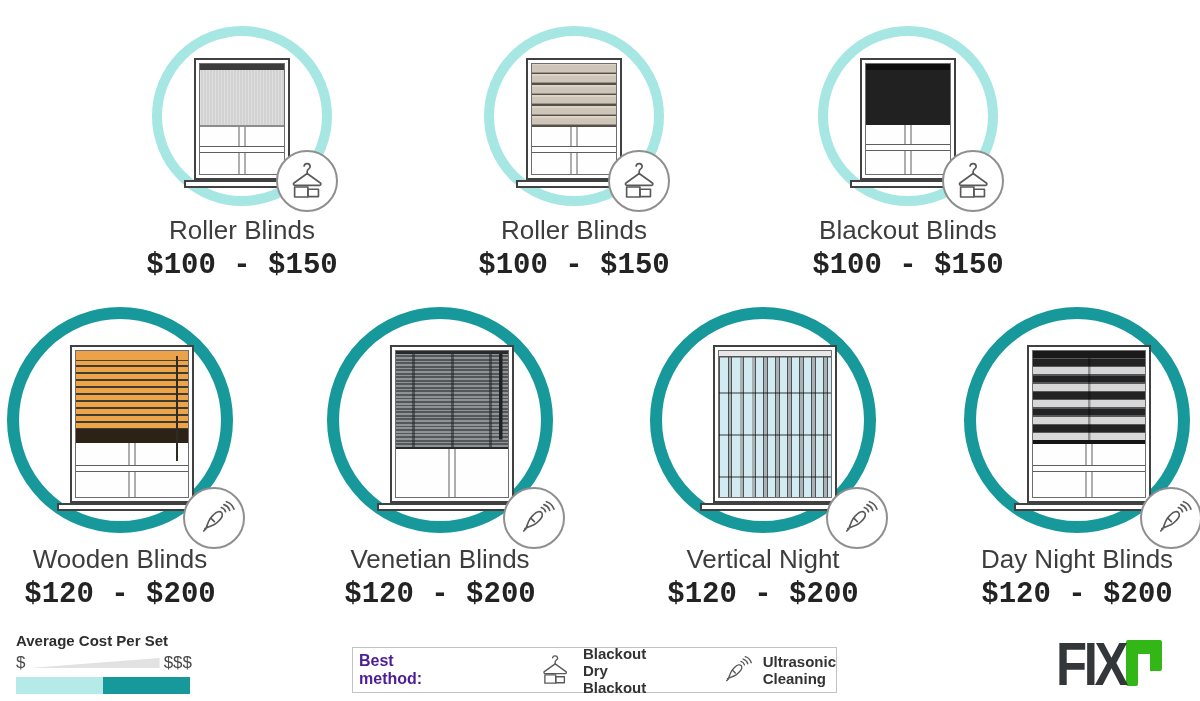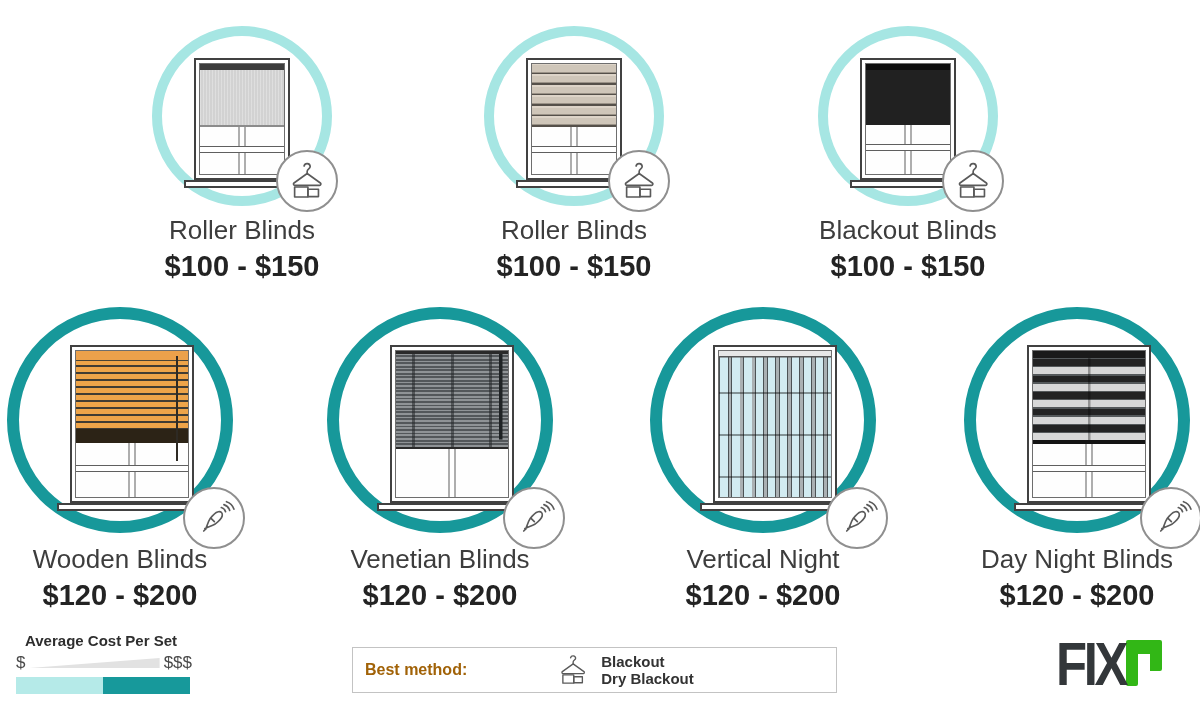--- a/index.html
+++ b/index.html
@@ -17,21 +17,21 @@
   .canvas{position:relative;width:1200px;height:701px;background:#fff;overflow:hidden;}
 
   
   .card{position:absolute;width:330px;display:flex;flex-direction:column;align-items:center;}
   .card.toprow{top:26px;}
   .card.bottomrow{top:307px;}
   .circle{position:relative;border-radius:50%;}
   .circle.light{width:180px;height:180px;border:10px solid var(--ring-light);margin-bottom:8px;}
   .circle.dark{width:226px;height:226px;border:12px solid var(--ring-dark);margin-bottom:10px;}
   .name{font-size:26px;line-height:32px;color:var(--ink);text-align:center;}
-  .price{font-size:29px;line-height:36px;font-weight:bold;color:var(--ink-strong);text-align:center;margin-top:2px;}
+  .price{font-size:29px;line-height:36px;font-weight:bold;color:var(--ink-strong);text-align:center;margin-top:2px;font-family:Liberation Mono, monospace;}
 
   
   .win{position:absolute;background:#fff;border:2px solid #414141;padding:3px;}
   .circle.light .win{left:32px;top:22px;width:96px;height:122px;}
   .circle.dark .win{left:51px;top:26px;width:124px;height:158px;}
   .sash{position:relative;width:100%;height:100%;border:1.5px solid #6e6e6e;overflow:hidden;background:#fff;}
   .sill{position:absolute;background:#fff;border:2px solid #414141;height:8px;z-index:2;}
   .circle.light .sill{left:22px;top:144px;width:116px;}
   .circle.dark .sill{left:38px;top:184px;width:150px;}
 
@@ -83,31 +83,31 @@
   
   .badge{position:absolute;width:62px;height:62px;border-radius:50%;background:#fff;
          border:2px solid #8f8f8f;display:flex;align-items:center;justify-content:center;z-index:4;}
   .circle.light .badge{left:114px;top:114px;}
   .circle.dark .badge{left:164px;top:168px;}
   .badge svg{width:44px;height:44px;}
   .icon-stroke{fill:none;stroke:#5a5a5a;stroke-width:1.8;stroke-linecap:round;stroke-linejoin:round;}
 
   
   .cost-legend{position:absolute;left:16px;top:631px;width:176px;}
-  .cost-legend .title{font-size:15px;font-weight:bold;color:#2e2e2e;line-height:19px;margin-left:9px;}
+  .cost-legend .title{font-size:15px;font-weight:bold;color:#2e2e2e;line-height:19px;}
   .wedge-row{display:flex;align-items:flex-end;margin-top:3px;height:18px;}
   .wedge-row .sym{font-size:17px;color:#4a4a4a;line-height:16px;}
   .wedge{flex:1;height:10px;margin:0 4px 3px 4px;background:#e2e2e2;
          clip-path:polygon(0 100%,100% 0,100% 100%);}
   .cost-bar{margin-top:6px;height:17px;width:174px;
             background:linear-gradient(90deg,var(--cost-low) 0 50%,var(--cost-high) 50% 100%);}
 
   .method-legend{position:absolute;left:352px;top:647px;width:485px;height:46px;
                  border:1px solid #c3c3c3;background:#fff;display:flex;align-items:center;}
-  .method-legend .bm-label{font-size:16px;font-weight:bold;color:#a16207;margin-left:12px;}
+  .method-legend .bm-label{font-size:16px;font-weight:bold;color:#4c1d95;margin-left:6px;}
   .method-item{display:flex;align-items:center;}
   .method-item svg{width:36px;height:36px;flex:0 0 auto;}
   .method-item .lines{font-size:15px;font-weight:bold;color:#333;line-height:17px;margin-left:10px;}
   .mi-standard{margin-left:88px;}
   .mi-ultra{margin-left:58px;}
 
   .logo{position:absolute;left:1056px;top:640px;display:flex;align-items:flex-start;}
   .logo .fix{font-size:62px;font-weight:bold;letter-spacing:-4px;color:#33373a;
              line-height:48px;transform:scaleX(.82);transform-origin:left bottom;}
   .logo svg{width:36px;height:46px;margin-left:-14px;margin-bottom:1px;}
@@ -307,20 +307,29 @@
     <span class="bm-label">Best method:</span>
     <div class="method-item mi-standard">
       <svg viewBox="0 0 48 48">
           <use href="#hanger-glyph"></use>
         </svg>
       <div class="lines">
         <div>Blackout</div>
         <div>Dry Blackout</div>
       </div>
     </div>
+    <div class="method-item mi-ultra">
+      <svg viewBox="0 0 48 48">
+          <use href="#ultrasonic-glyph"></use>
+        </svg>
+      <div class="lines">
+        <div>Ultrasonic</div>
+        <div>Cleaning</div>
+      </div>
+    </div>
   </div>
 
   <div class="logo">
     <span class="fix">FIX</span>
     <svg viewBox="0 0 36 46">
       <path d="M0 2 Q0 0 2 0 H34 Q36 0 36 2 V29 Q36 31 34 31 H24 V14 H12 V44 Q12 46 10 46 H2 Q0 46 0 44 Z"></path>
     </svg>
   </div>
 
 </div>

